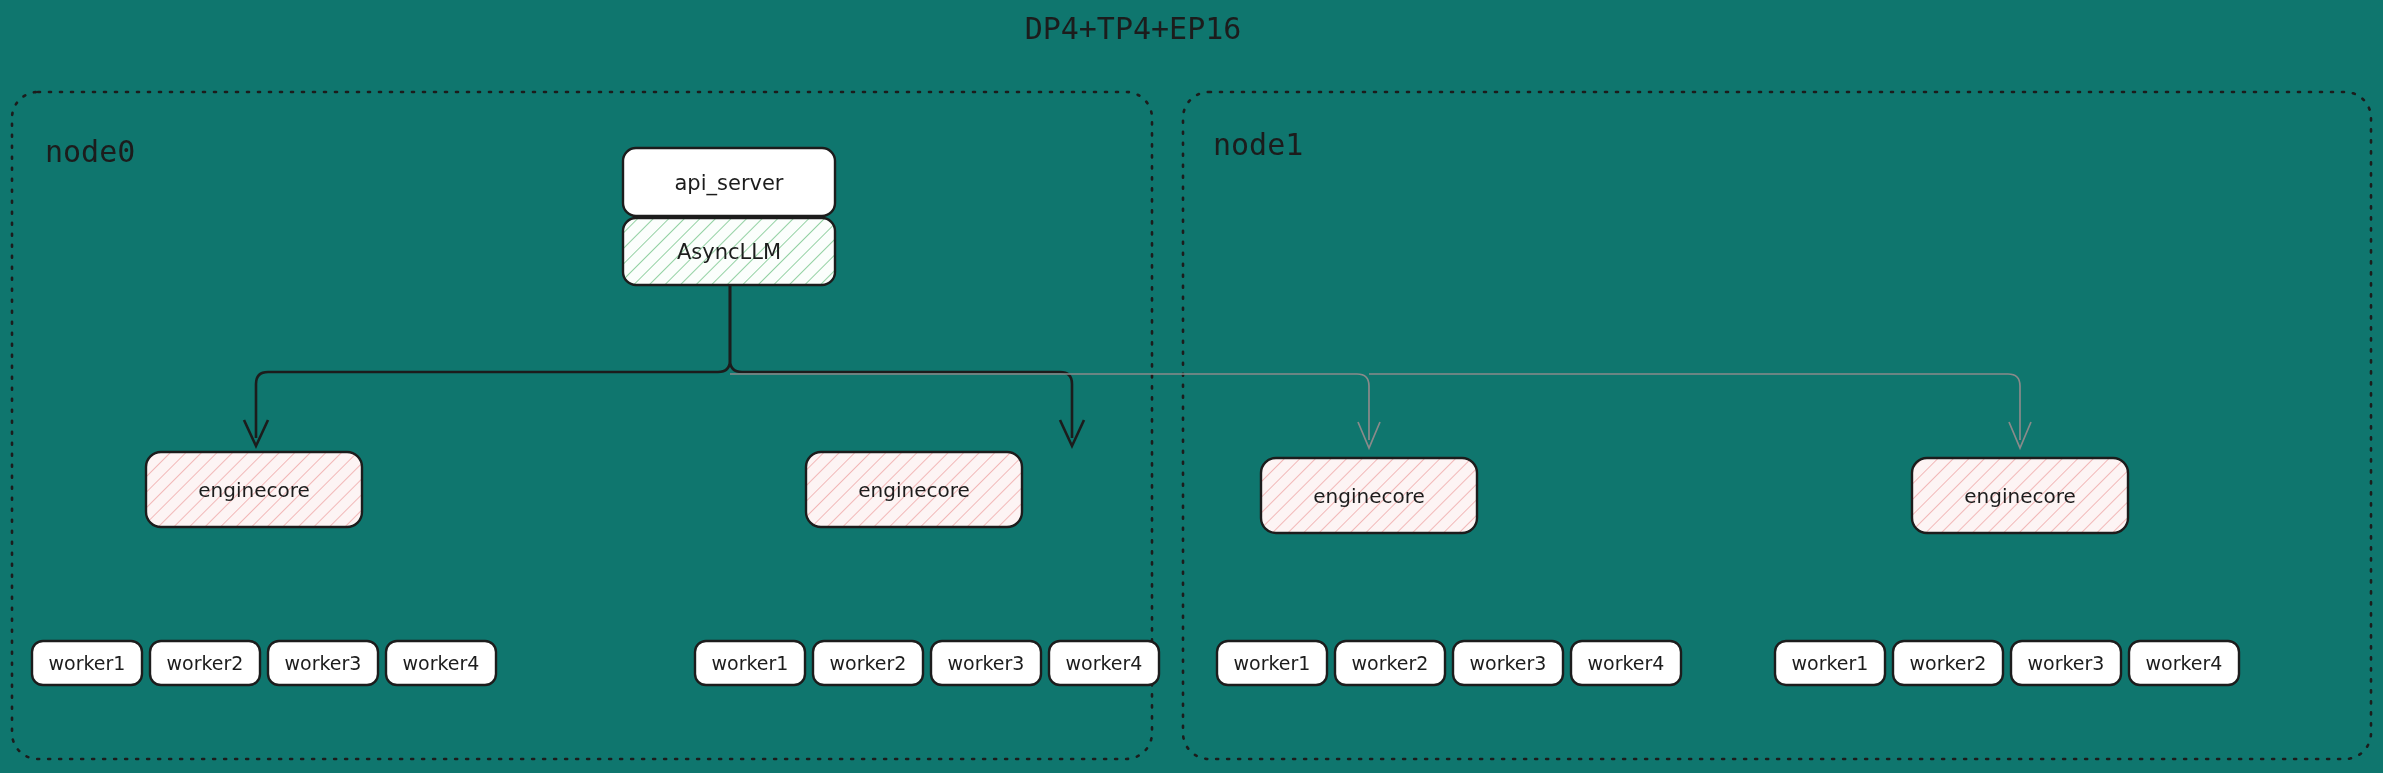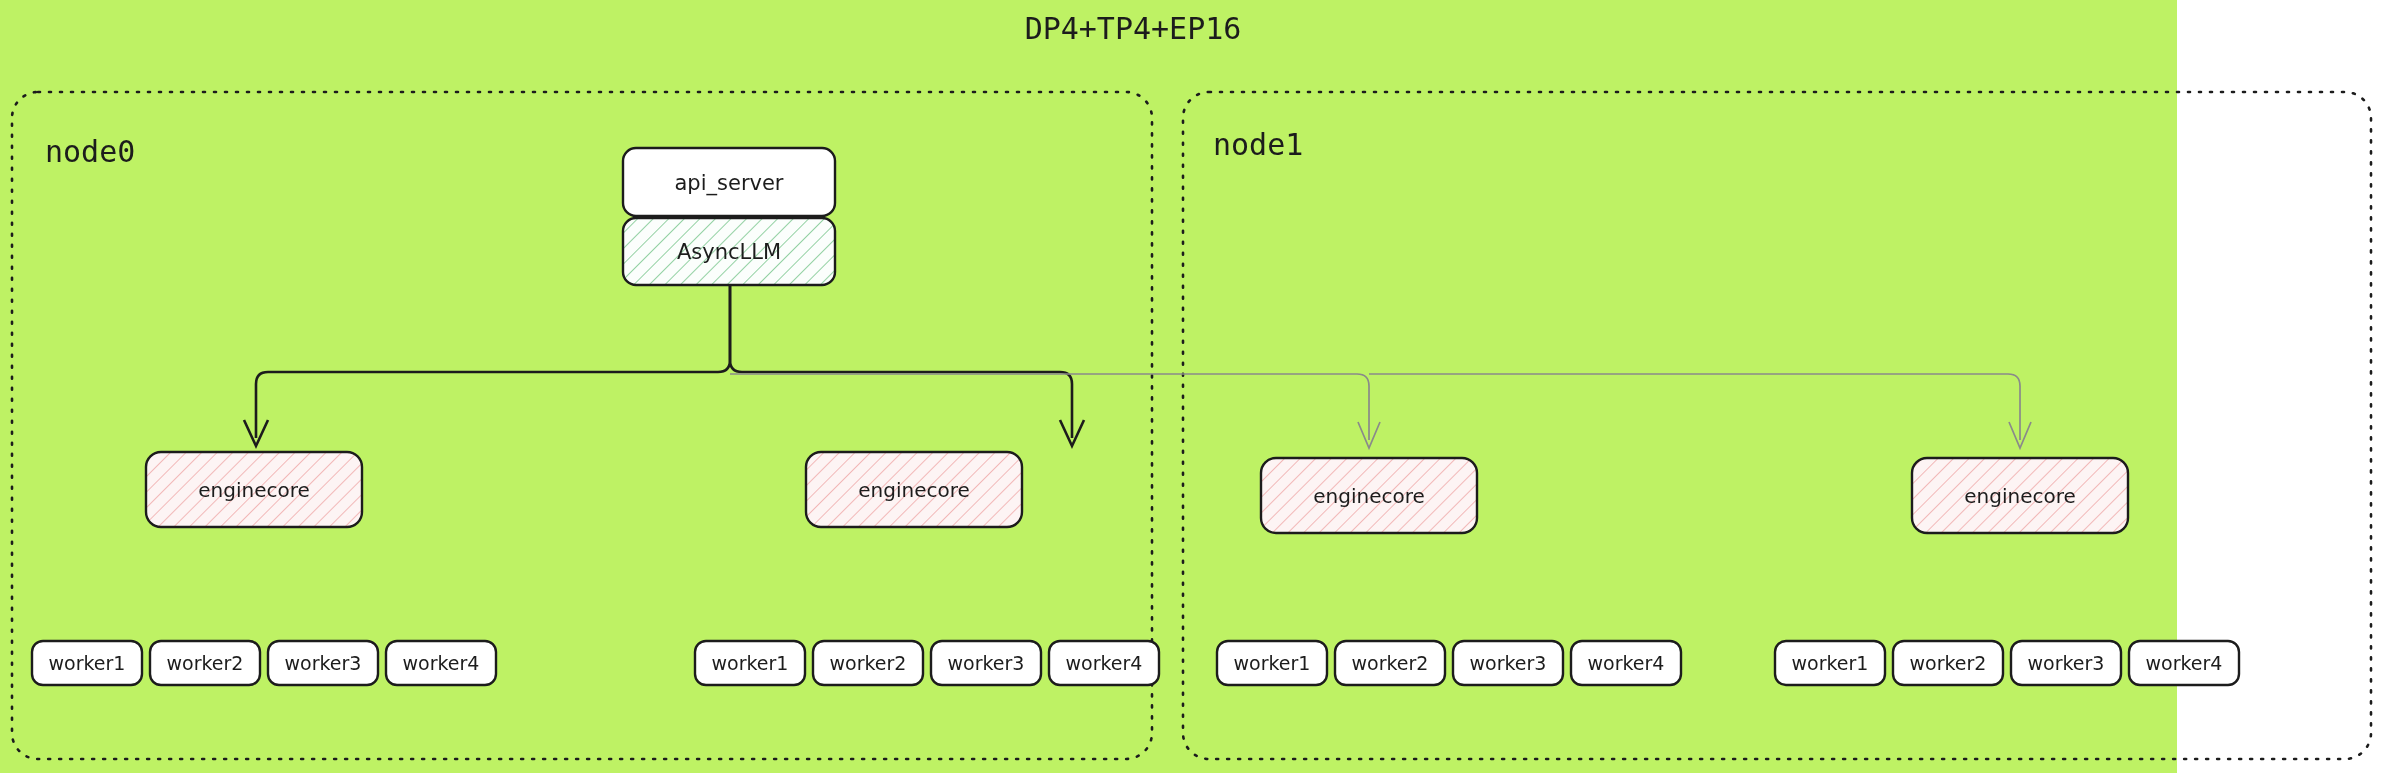--- a/index.html
+++ b/index.html
@@ -8,23 +8,23 @@
     background: #ffffff;
   }
   body {
     width: 2383px;
     height: 773px;
     font-family: "DejaVu Sans", sans-serif;
     overflow: hidden;
   }
   #diagram-root {
     position: relative;
-    width: 2177px;
+    width: 2383px;
     height: 773px;
-    background: #bef264;
+    background: #0f766e;
   }
   svg.canvas {
     position: absolute;
     inset: 0;
     width: 2383px;
     height: 773px;
     display: block;
   }
   .diagram-title {
     font-family: "DejaVu Sans Mono", monospace;

